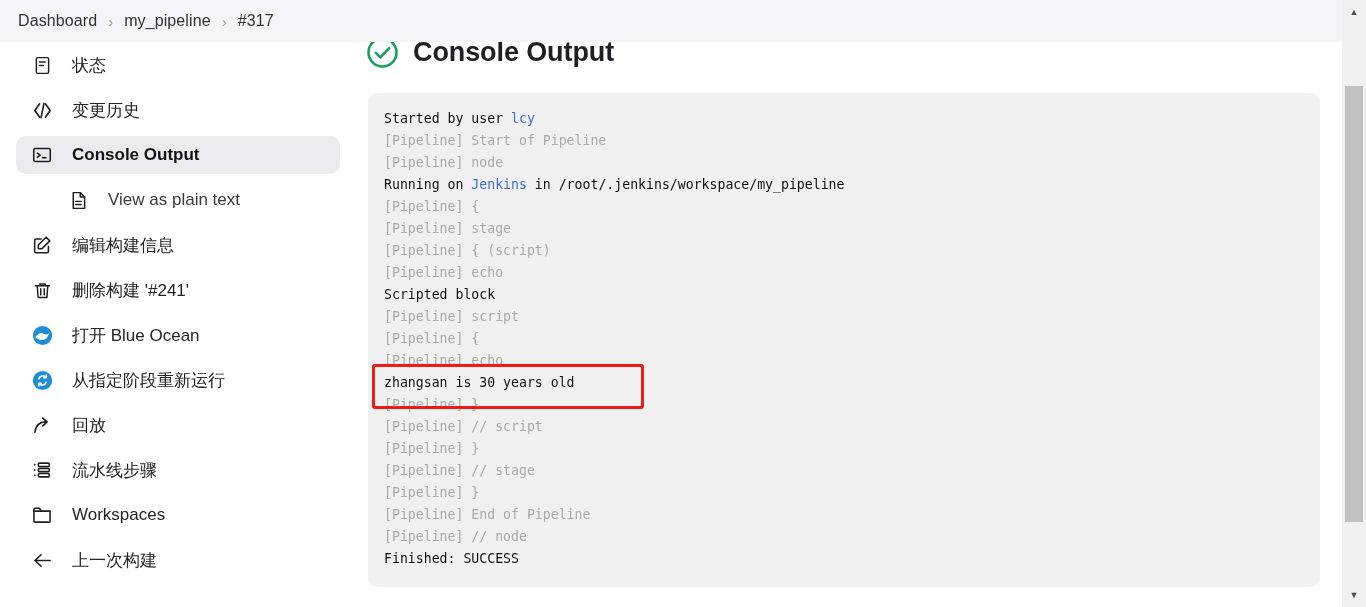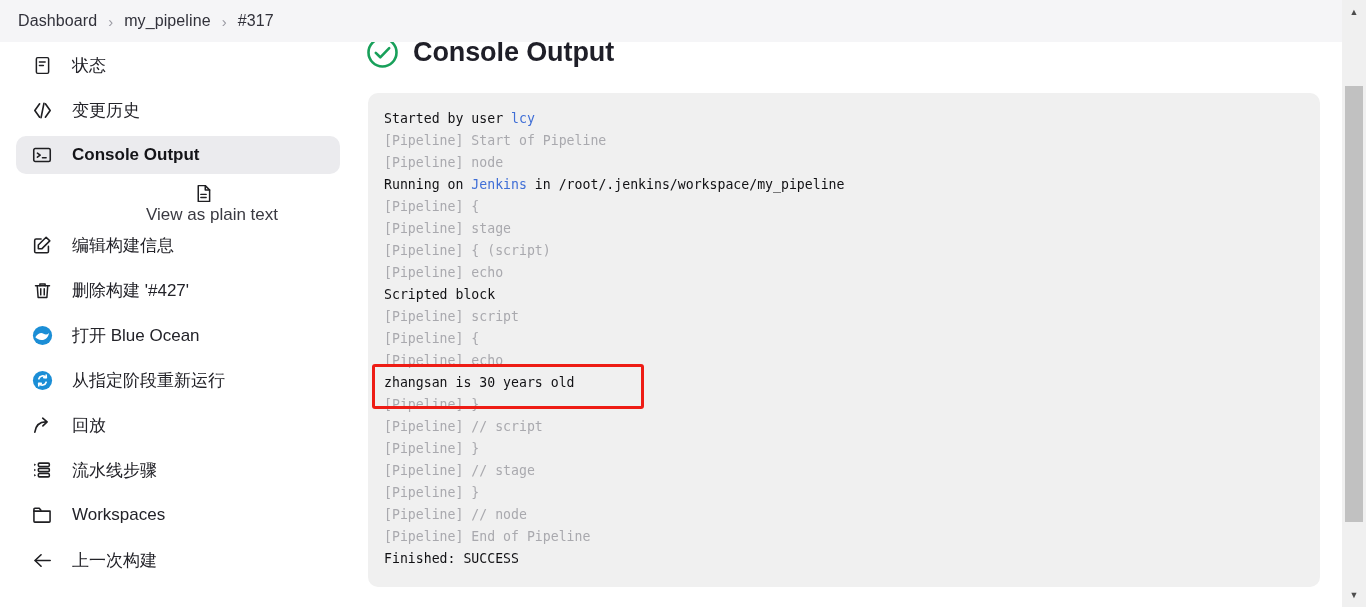--- a/index.html
+++ b/index.html
@@ -205,21 +205,21 @@
       <div class="side-item selected" style="margin-top: 7px;">
         <span class="ic">
           <svg width="22" height="22" viewBox="0 0 24 24">
             <rect x="3" y="5" width="18" height="14" rx="1.6" fill="none" stroke="#1f1f22" stroke-width="1.7" stroke-linecap="round" stroke-linejoin="round"></rect>
             <path d="M7 10 L10 12.2 L7 14.4" fill="none" stroke="#1f1f22" stroke-width="1.7" stroke-linecap="round" stroke-linejoin="round"></path>
             <line x1="12.5" y1="15" x2="16.5" y2="15" fill="none" stroke="#1f1f22" stroke-width="1.7" stroke-linecap="round" stroke-linejoin="round"></line>
           </svg>
         </span>
         <span class="lbl">Console Output</span>
       </div>
-      <div class="side-item sub" style="margin-top: 7px; flex-direction: column;">
+      <div class="side-item sub" style="margin-top: 7px;">
         <span class="ic">
           <svg width="21" height="21" viewBox="0 0 24 24">
             <path d="M6 3 h8 l5 5 v13 H6 Z" fill="none" stroke="#1f1f22" stroke-width="1.7" stroke-linecap="round" stroke-linejoin="round"></path>
             <path d="M14 3 v5 h5" fill="none" stroke="#1f1f22" stroke-width="1.7" stroke-linecap="round" stroke-linejoin="round"></path>
             <line x1="9" y1="13" x2="15" y2="13" fill="none" stroke="#1f1f22" stroke-width="1.7" stroke-linecap="round" stroke-linejoin="round"></line>
             <line x1="9" y1="16.5" x2="15" y2="16.5" fill="none" stroke="#1f1f22" stroke-width="1.7" stroke-linecap="round" stroke-linejoin="round"></line>
           </svg>
         </span>
         <span class="lbl">View as plain text</span>
       </div>
@@ -235,21 +235,21 @@
       <div class="side-item" style="margin-top: 7px;">
         <span class="ic">
           <svg width="21" height="21" viewBox="0 0 24 24">
             <path d="M4 6.5 H20" fill="none" stroke="#1f1f22" stroke-width="1.7" stroke-linecap="round" stroke-linejoin="round"></path>
             <path d="M9 6.5 V4.5 h6 v2" fill="none" stroke="#1f1f22" stroke-width="1.7" stroke-linecap="round" stroke-linejoin="round"></path>
             <path d="M6 6.5 L7 20 h10 l1 -13.5" fill="none" stroke="#1f1f22" stroke-width="1.7" stroke-linecap="round" stroke-linejoin="round"></path>
             <line x1="10" y1="10" x2="10" y2="17" fill="none" stroke="#1f1f22" stroke-width="1.7" stroke-linecap="round" stroke-linejoin="round"></line>
             <line x1="14" y1="10" x2="14" y2="17" fill="none" stroke="#1f1f22" stroke-width="1.7" stroke-linecap="round" stroke-linejoin="round"></line>
           </svg>
         </span>
-        <span class="lbl">删除构建 '#427'</span>
+        <span class="lbl">删除构建 '#241'</span>
       </div>
       <div class="side-item" style="margin-top: 7px;">
         <span class="ic">
           <svg width="23" height="23" viewBox="0 0 24 24">
             <circle cx="12" cy="12" r="10" fill="#1b8ed6"></circle>
             <path d="M4.5 13.8 c3-4.3 6.2-5.2 8.6-3.6 2 1.3 3.9 1 5.8-.8 -1 4.9-4.3 7.6-8.1 7.3 -2.7-.2-4.8-1.4-6.3-2.9 Z" fill="#ffffff"></path>
           </svg>
         </span>
         <span class="lbl">打开 Blue Ocean</span>
       </div>
@@ -331,22 +331,22 @@
         <div class="log-line">Scripted block</div>
         <div class="log-line dim">[Pipeline] script</div>
         <div class="log-line dim">[Pipeline] {</div>
         <div class="log-line dim">[Pipeline] echo</div>
         <div class="log-line">zhangsan is 30 years old</div>
         <div class="log-line dim">[Pipeline] }</div>
         <div class="log-line dim">[Pipeline] // script</div>
         <div class="log-line dim">[Pipeline] }</div>
         <div class="log-line dim">[Pipeline] // stage</div>
         <div class="log-line dim">[Pipeline] }</div>
+        <div class="log-line dim">[Pipeline] End of Pipeline</div>
         <div class="log-line dim">[Pipeline] // node</div>
-        <div class="log-line dim">[Pipeline] End of Pipeline</div>
         <div class="log-line">Finished: SUCCESS</div>
       </div>
   </div>
 
   <div class="highlight-box"></div>
 
   <div class="scrollbar">
     <div class="sb-arrow up">▲</div>
     <div class="sb-thumb"></div>
     <div class="sb-arrow down">▼</div>

